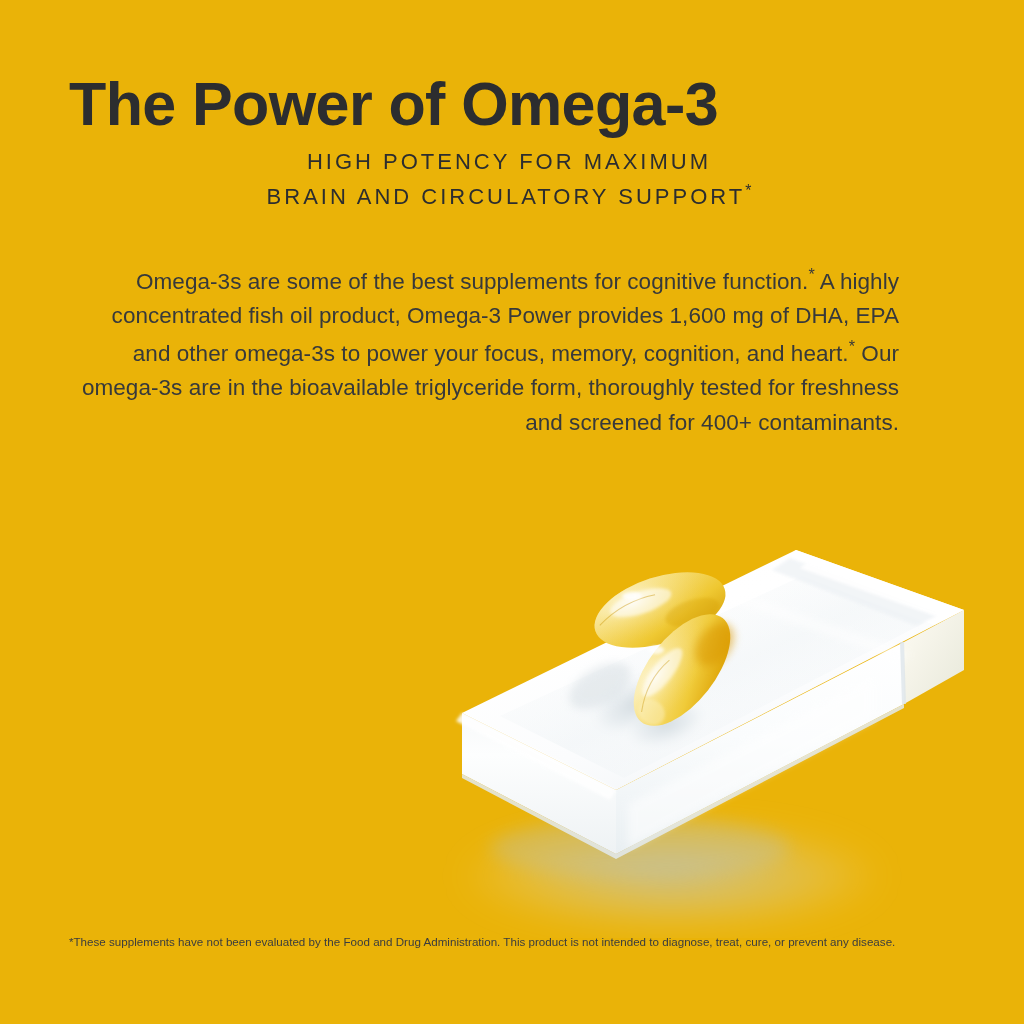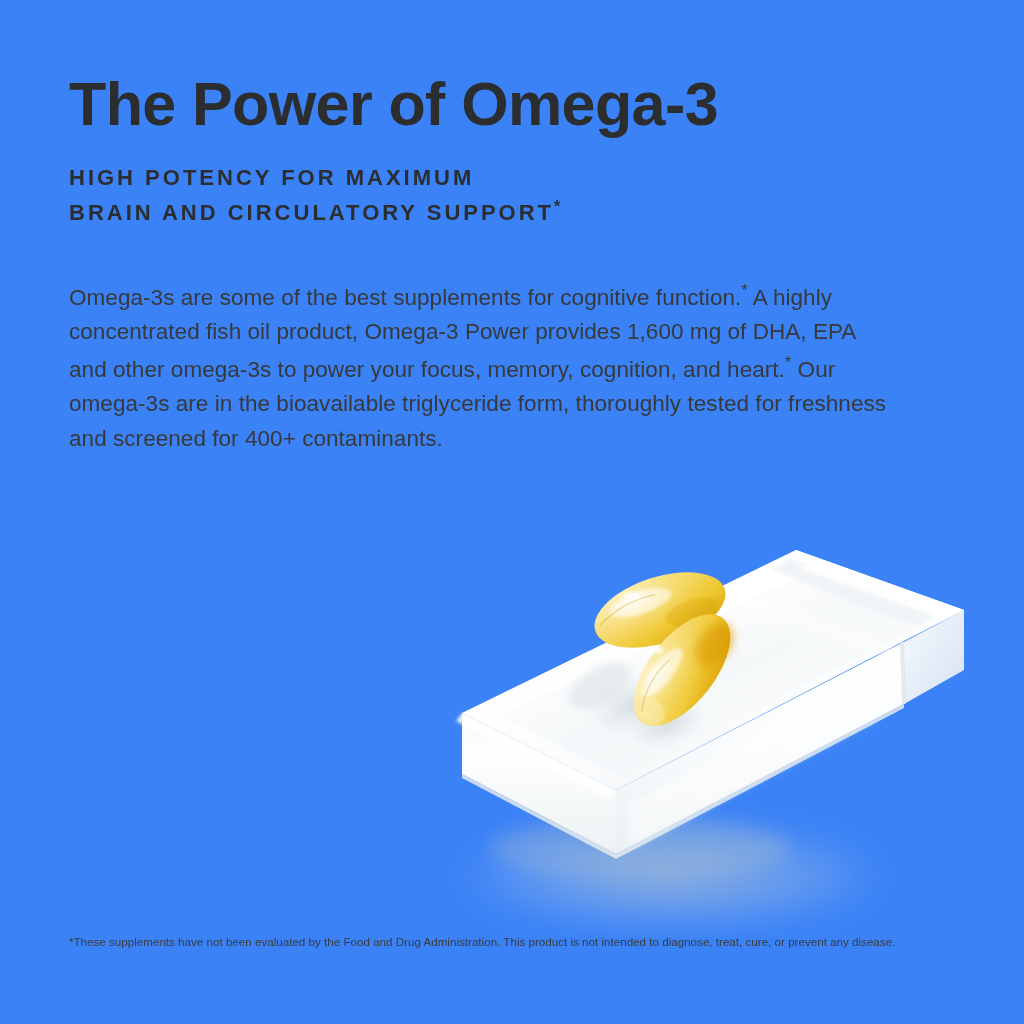--- a/index.html
+++ b/index.html
@@ -12,21 +12,21 @@
     height: 1024px;
     background: #eef3f5;
     font-family: "Liberation Sans", sans-serif;
     overflow: hidden;
   }
 
   .page {
     position: relative;
     width: 1024px;
     height: 1024px;
-    background: #3b82f6;
+    background: #eab308;
   }
 
   
   .copy-block {
     position: absolute;
     left: 69px;
     top: 72px;
     width: 880px;
   }
 
@@ -34,41 +34,43 @@
     font-size: 61px;
     font-weight: 700;
     color: #2c2d2f;
     letter-spacing: -0.6px;
     line-height: 1.06;
     margin: 0;
     white-space: nowrap;
   }
 
   .subhead {
-    margin: 24px 0 0 0;
+    margin: 8px 0 0 0;
     font-size: 22px;
-    font-weight: 700;
+    font-weight: 400;
     color: #2c2d2f;
     letter-spacing: 3.0px;
     line-height: 1.55;
+    text-align: center;
   }
   .subhead .sup {
     font-size: 0.72em;
     vertical-align: super;
     letter-spacing: 0;
   }
 
   .body-copy {
     margin: 48px 0 0 0;
     font-size: 22.5px;
     font-weight: 400;
     color: #37393b;
     line-height: 1.54;
     letter-spacing: 0.05px;
     max-width: 830px;
+    text-align: right;
   }
   .body-copy .sup {
     font-size: 0.72em;
     vertical-align: super;
   }
 
   
   .footnote {
     position: absolute;
     left: 69px;

